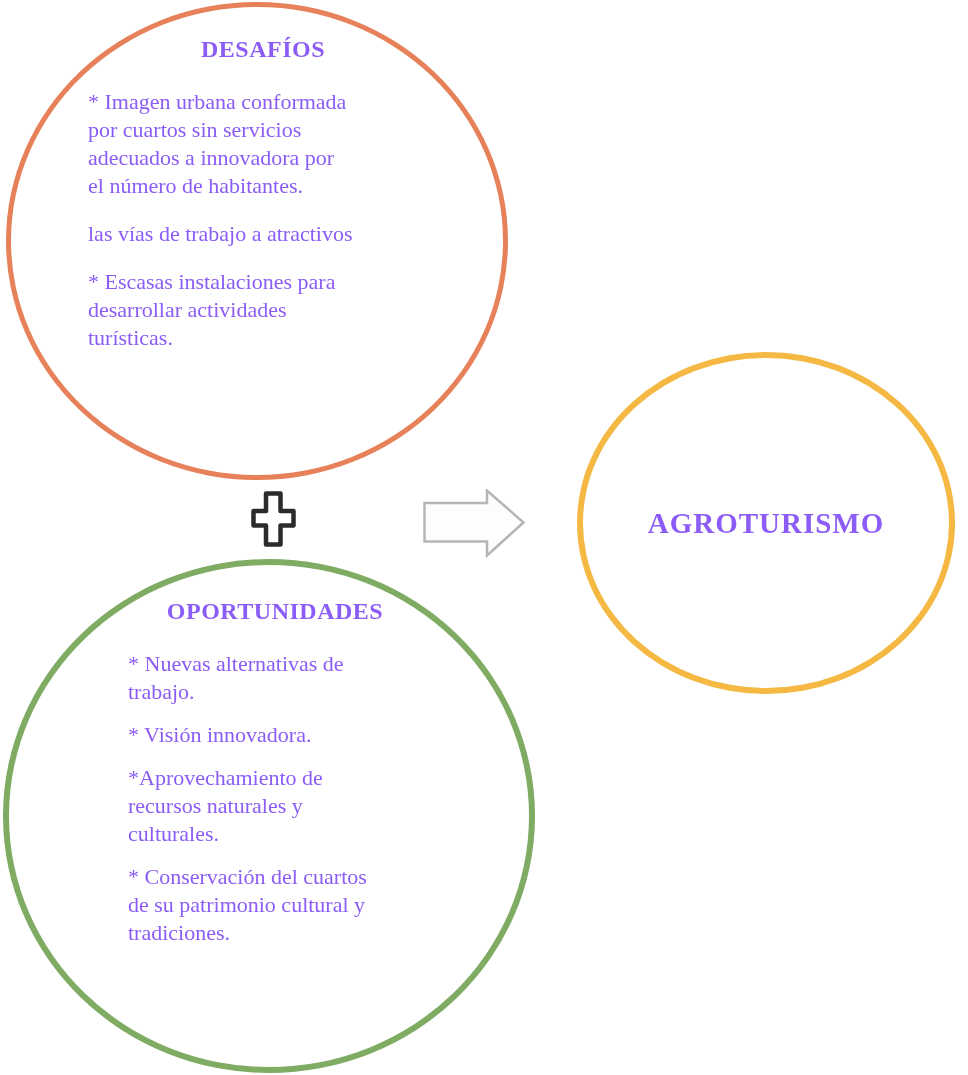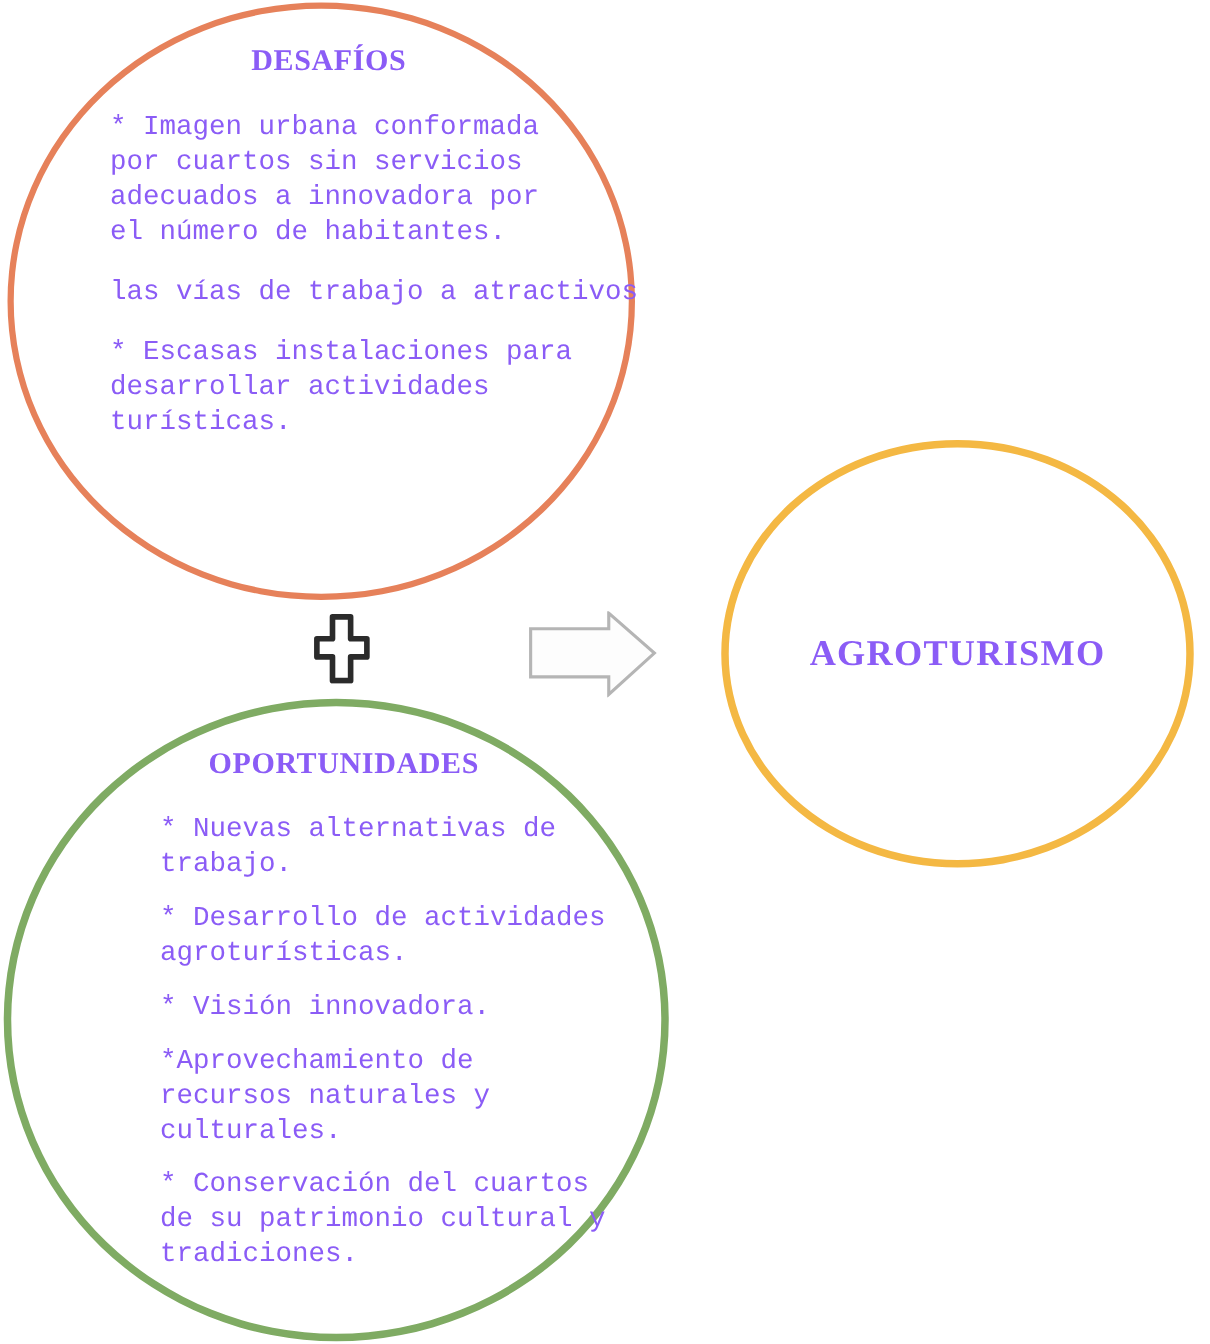--- a/index.html
+++ b/index.html
@@ -33,21 +33,20 @@
     letter-spacing: 0.5px;
     line-height: 30px;
   }
   .bullet { margin: 0 0 20px 0; }
   .tb-oportunidades .bullet { margin-bottom: 15px; margin-left: 28px; }
   .bullet .ln {
     display: block;
     font-size: 22px;
     line-height: 28px;
     white-space: nowrap;
-    font-family: Liberation Mono, monospace;
   }
   .result-title {
     font-size: 29px;
     font-weight: bold;
     letter-spacing: 1px;
     text-align: center;
   }
   .op-icon { position: absolute; }
   .op-plus  { left: 251px; top: 491px; }
   .op-arrow { left: 423px; top: 489px; }
@@ -85,24 +84,20 @@
   </svg>
 
   <div class="ellipse green"></div>
   <div class="textblock tb-oportunidades">
     <h2 class="circle-title">OPORTUNIDADES</h2>
     <p class="bullet">
       <span class="ln">* Nuevas alternativas de</span>
       <span class="ln">trabajo.</span>
     </p>
     <p class="bullet">
-      <span class="ln">* Desarrollo de actividades</span>
-      <span class="ln">agroturísticas.</span>
-    </p>
-    <p class="bullet">
       <span class="ln">* Visión innovadora.</span>
     </p>
     <p class="bullet">
       <span class="ln">*Aprovechamiento de</span>
       <span class="ln">recursos naturales y</span>
       <span class="ln">culturales.</span>
     </p>
     <p class="bullet">
       <span class="ln">* Conservación del cuartos</span>
       <span class="ln">de su patrimonio cultural y</span>

